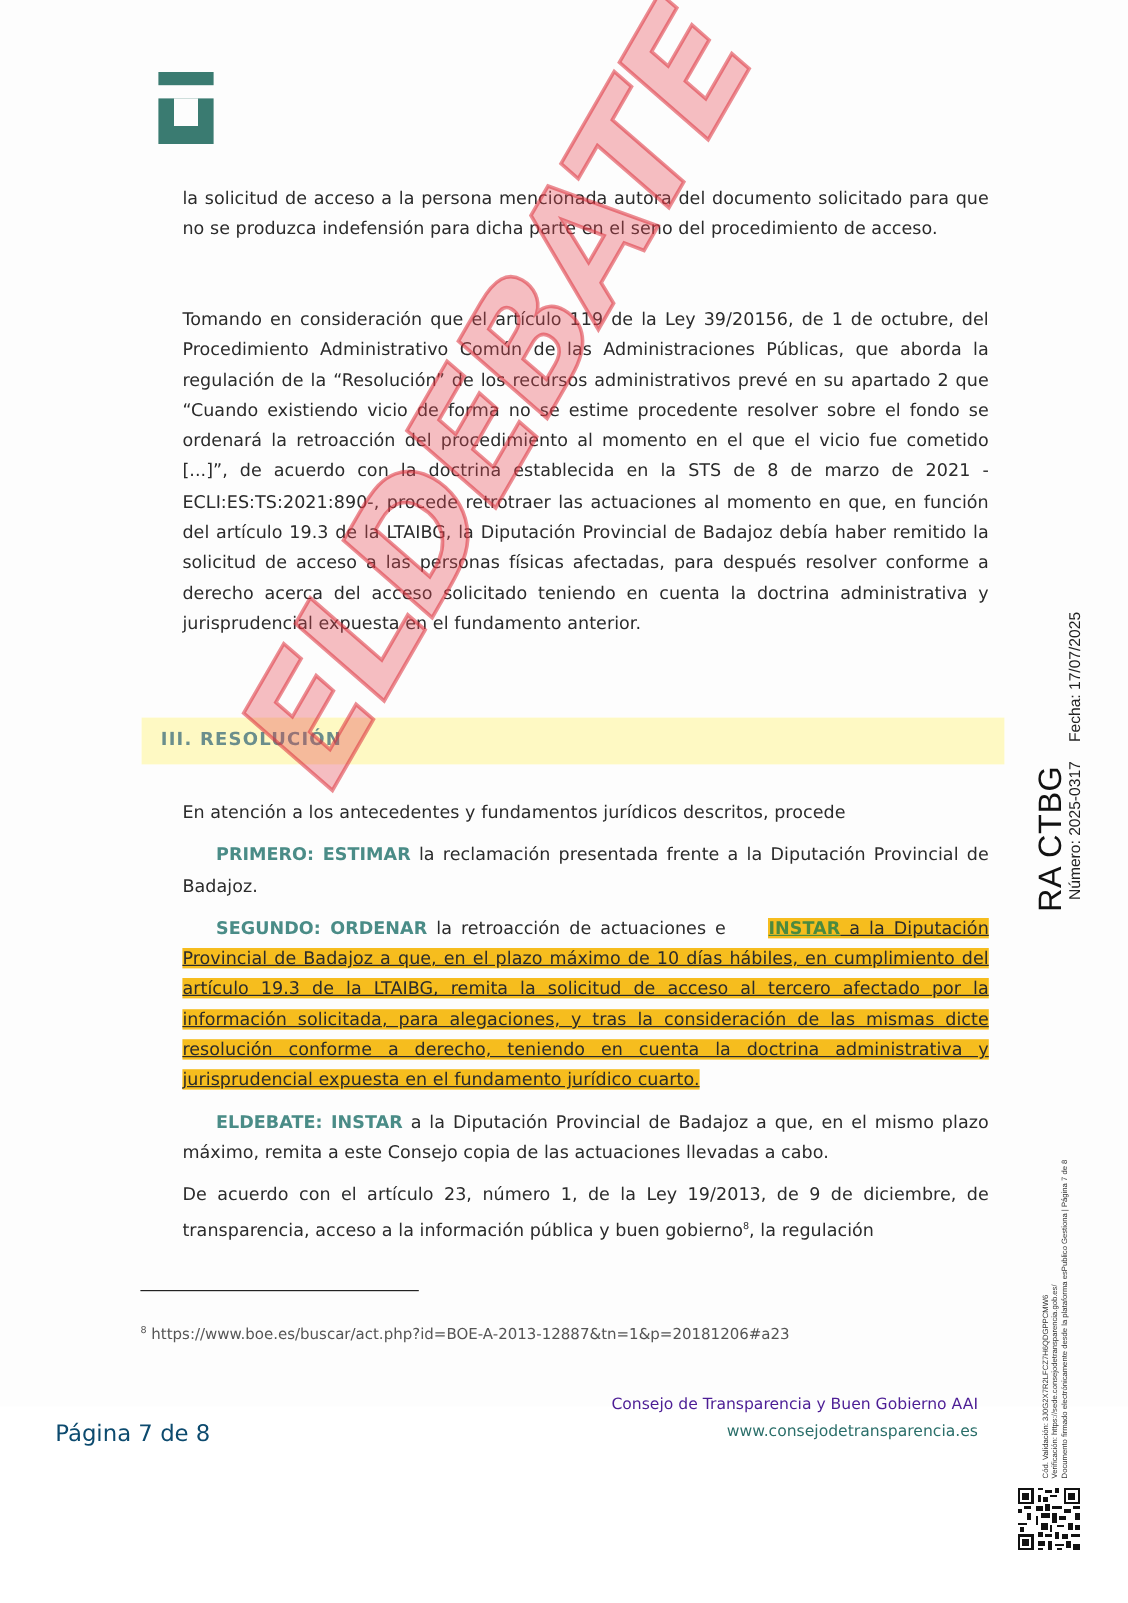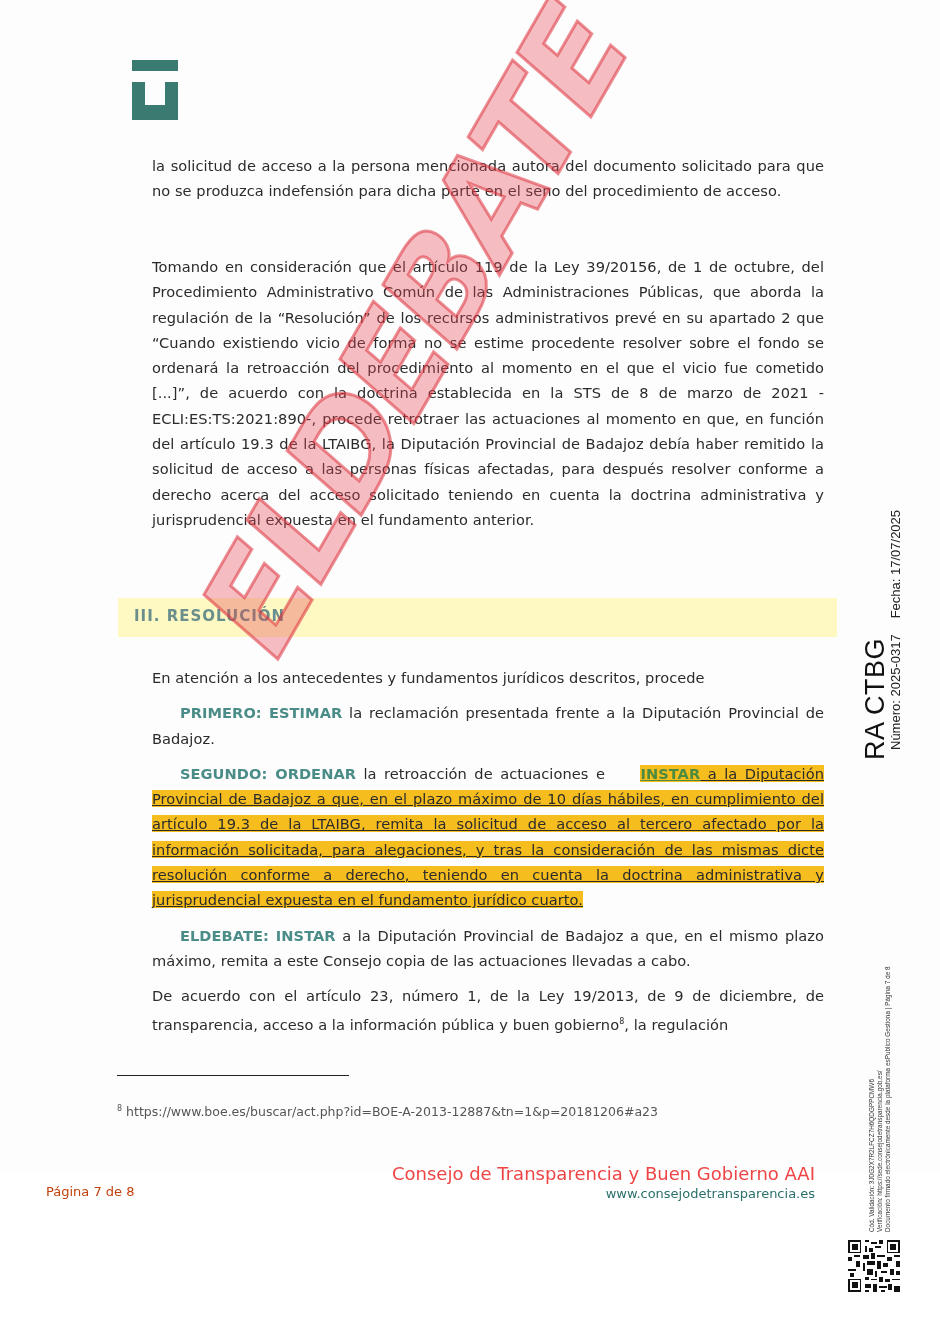--- a/index.html
+++ b/index.html
@@ -26,22 +26,22 @@
   .res { top:665px; }
   .res p { margin:0 0 10px 0; }
   .teal { color:#4a8c87; font-weight:bold;margin-left:28px; }
   .hl { background:#f6bd1e;text-decoration:underline; }
   .hl.teal { color:#4b8a3f; }
 
   .footnote-rule { position:absolute; left:117px; top:1075px; width:232px; height:1px; background:#222; }
   .footnote { position:absolute; left:117px; top:1104px; font-size:12.5px; color:#555; }
   .footnote sup { font-size:8px; }
 
-  .page-num { position:absolute; left:46px; top:1184px; font-size:13px; color:#c2410c; }
-  .footer-org { position:absolute; right:125px; top:1163px; font-size:18px; color:#ef4444; text-align:right; }
+  .page-num { position:absolute; left:46px; top:1184px; font-size:19px; color:#0c4a6e; }
+  .footer-org { position:absolute; right:125px; top:1163px; font-size:13px; color:#4c1d95; text-align:right; }
   .footer-url { position:absolute; right:125px; top:1186px; font-size:13px; color:#2b6f6a; }
 
   .side-stamp { position:absolute; left:860px; top:760px; transform-origin:0 0; transform:rotate(-90deg);
                 white-space:nowrap; }
   .side-stamp .big { font-size:27px; color:#111; font-family:"Liberation Sans", sans-serif; letter-spacing:0.5px; }
   .side-meta { position:absolute; left:888px; top:750px; transform-origin:0 0; transform:rotate(-90deg);
                white-space:nowrap; font-size:13px; color:#222; font-family:"Liberation Sans", sans-serif; }
   .side-meta span { margin-right:16px; }
 
   .sig-text { position:absolute; left:868px; top:1232px; transform-origin:0 0; transform:rotate(-90deg);

